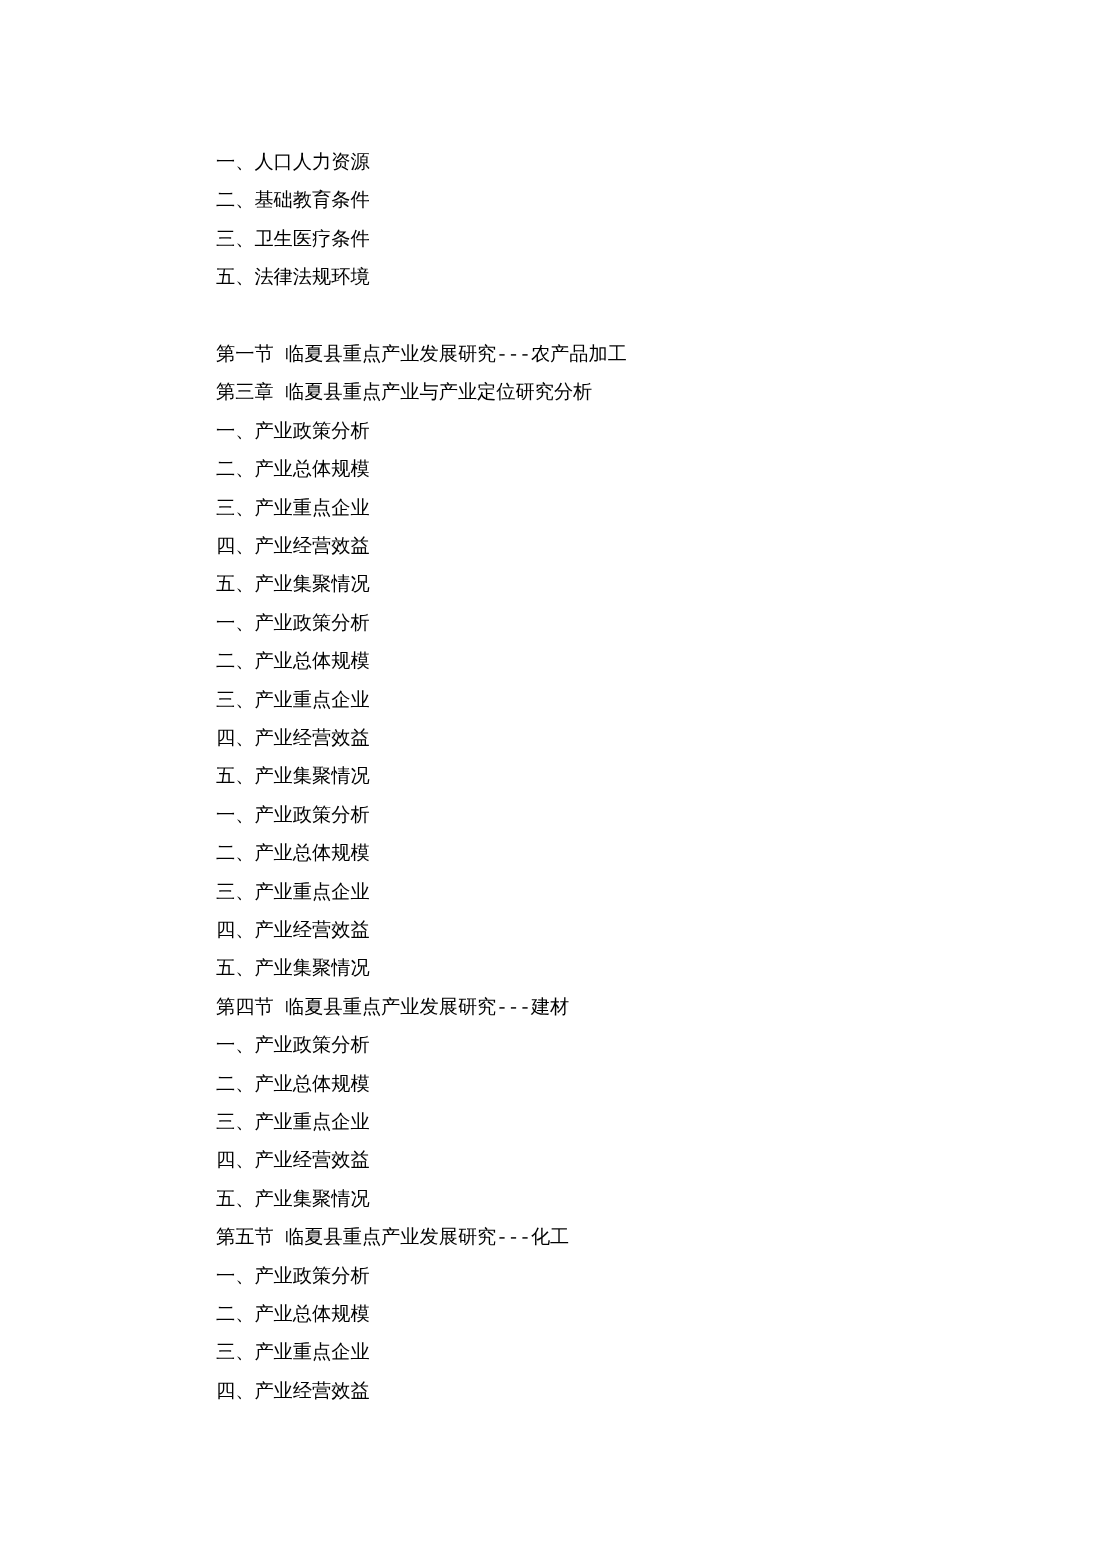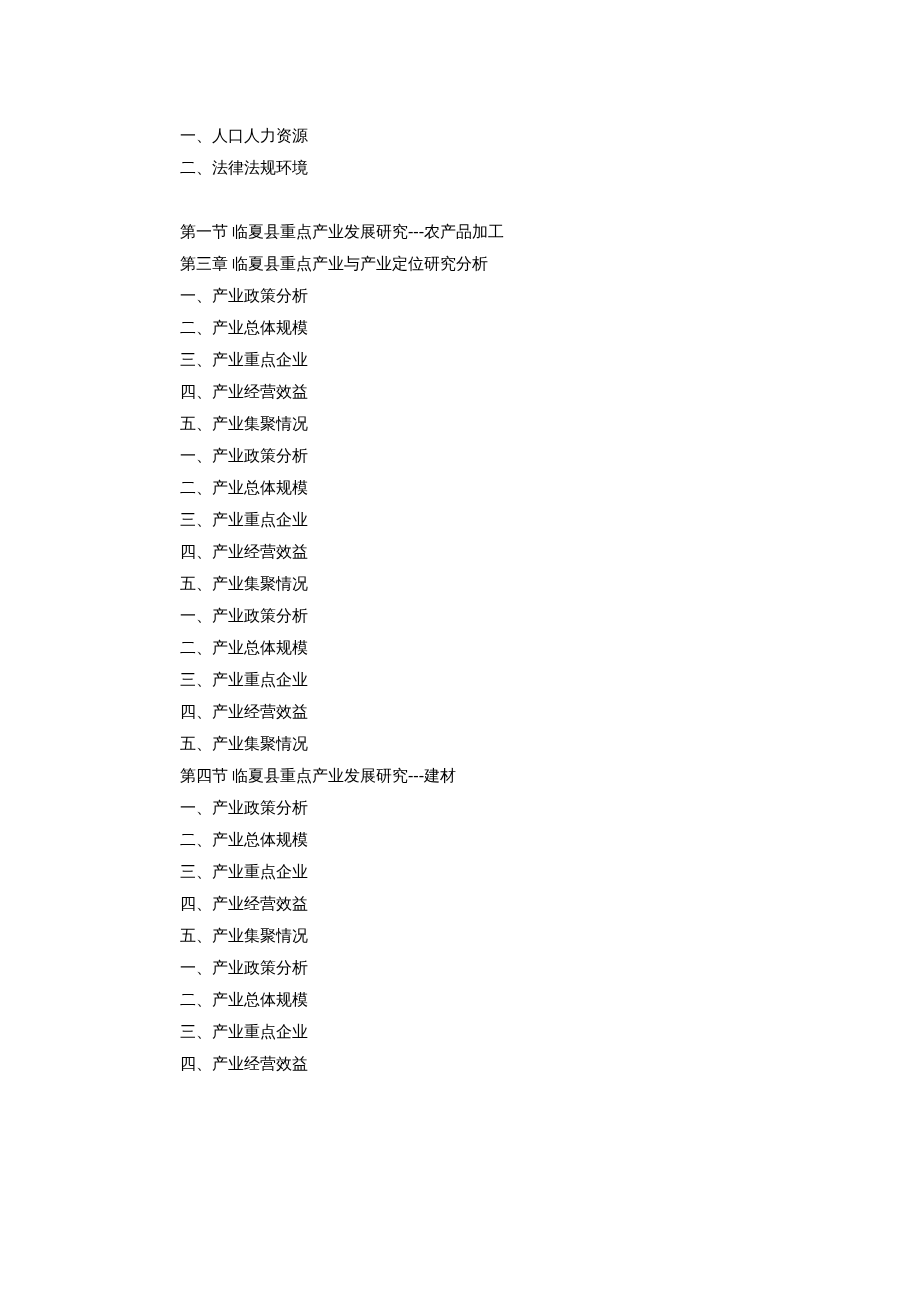--- a/index.html
+++ b/index.html
@@ -15,31 +15,34 @@
       width: 920px;
       height: 1302px;
       padding: 120px 180px 100px 180px;
     }
     .content {
       line-height: 2.0;
     }
     .line {
       display: block;
       white-space: nowrap;
+      font-family: Liberation Mono, monospace;
     }
     .spacer {
       height: 32px;
     }
   </style>
 </head>
 <body>
 
 <div class="content" id="content-root">
     <span class="line">一、人口人力资源</span>
-    <span class="line">二、法律法规环境</span>
+    <span class="line">二、基础教育条件</span>
+    <span class="line">三、卫生医疗条件</span>
+    <span class="line">五、法律法规环境</span>
     <div class="spacer"></div>
     <span class="line">第一节 临夏县重点产业发展研究---农产品加工</span>
     <span class="line">第三章 临夏县重点产业与产业定位研究分析</span>
     <span class="line">一、产业政策分析</span>
     <span class="line">二、产业总体规模</span>
     <span class="line">三、产业重点企业</span>
     <span class="line">四、产业经营效益</span>
     <span class="line">五、产业集聚情况</span>
     <span class="line">一、产业政策分析</span>
     <span class="line">二、产业总体规模</span>
@@ -50,17 +53,18 @@
     <span class="line">二、产业总体规模</span>
     <span class="line">三、产业重点企业</span>
     <span class="line">四、产业经营效益</span>
     <span class="line">五、产业集聚情况</span>
     <span class="line">第四节 临夏县重点产业发展研究---建材</span>
     <span class="line">一、产业政策分析</span>
     <span class="line">二、产业总体规模</span>
     <span class="line">三、产业重点企业</span>
     <span class="line">四、产业经营效益</span>
     <span class="line">五、产业集聚情况</span>
+    <span class="line">第五节 临夏县重点产业发展研究---化工</span>
     <span class="line">一、产业政策分析</span>
     <span class="line">二、产业总体规模</span>
     <span class="line">三、产业重点企业</span>
     <span class="line">四、产业经营效益</span>
   </div>
 
 </body></html>

